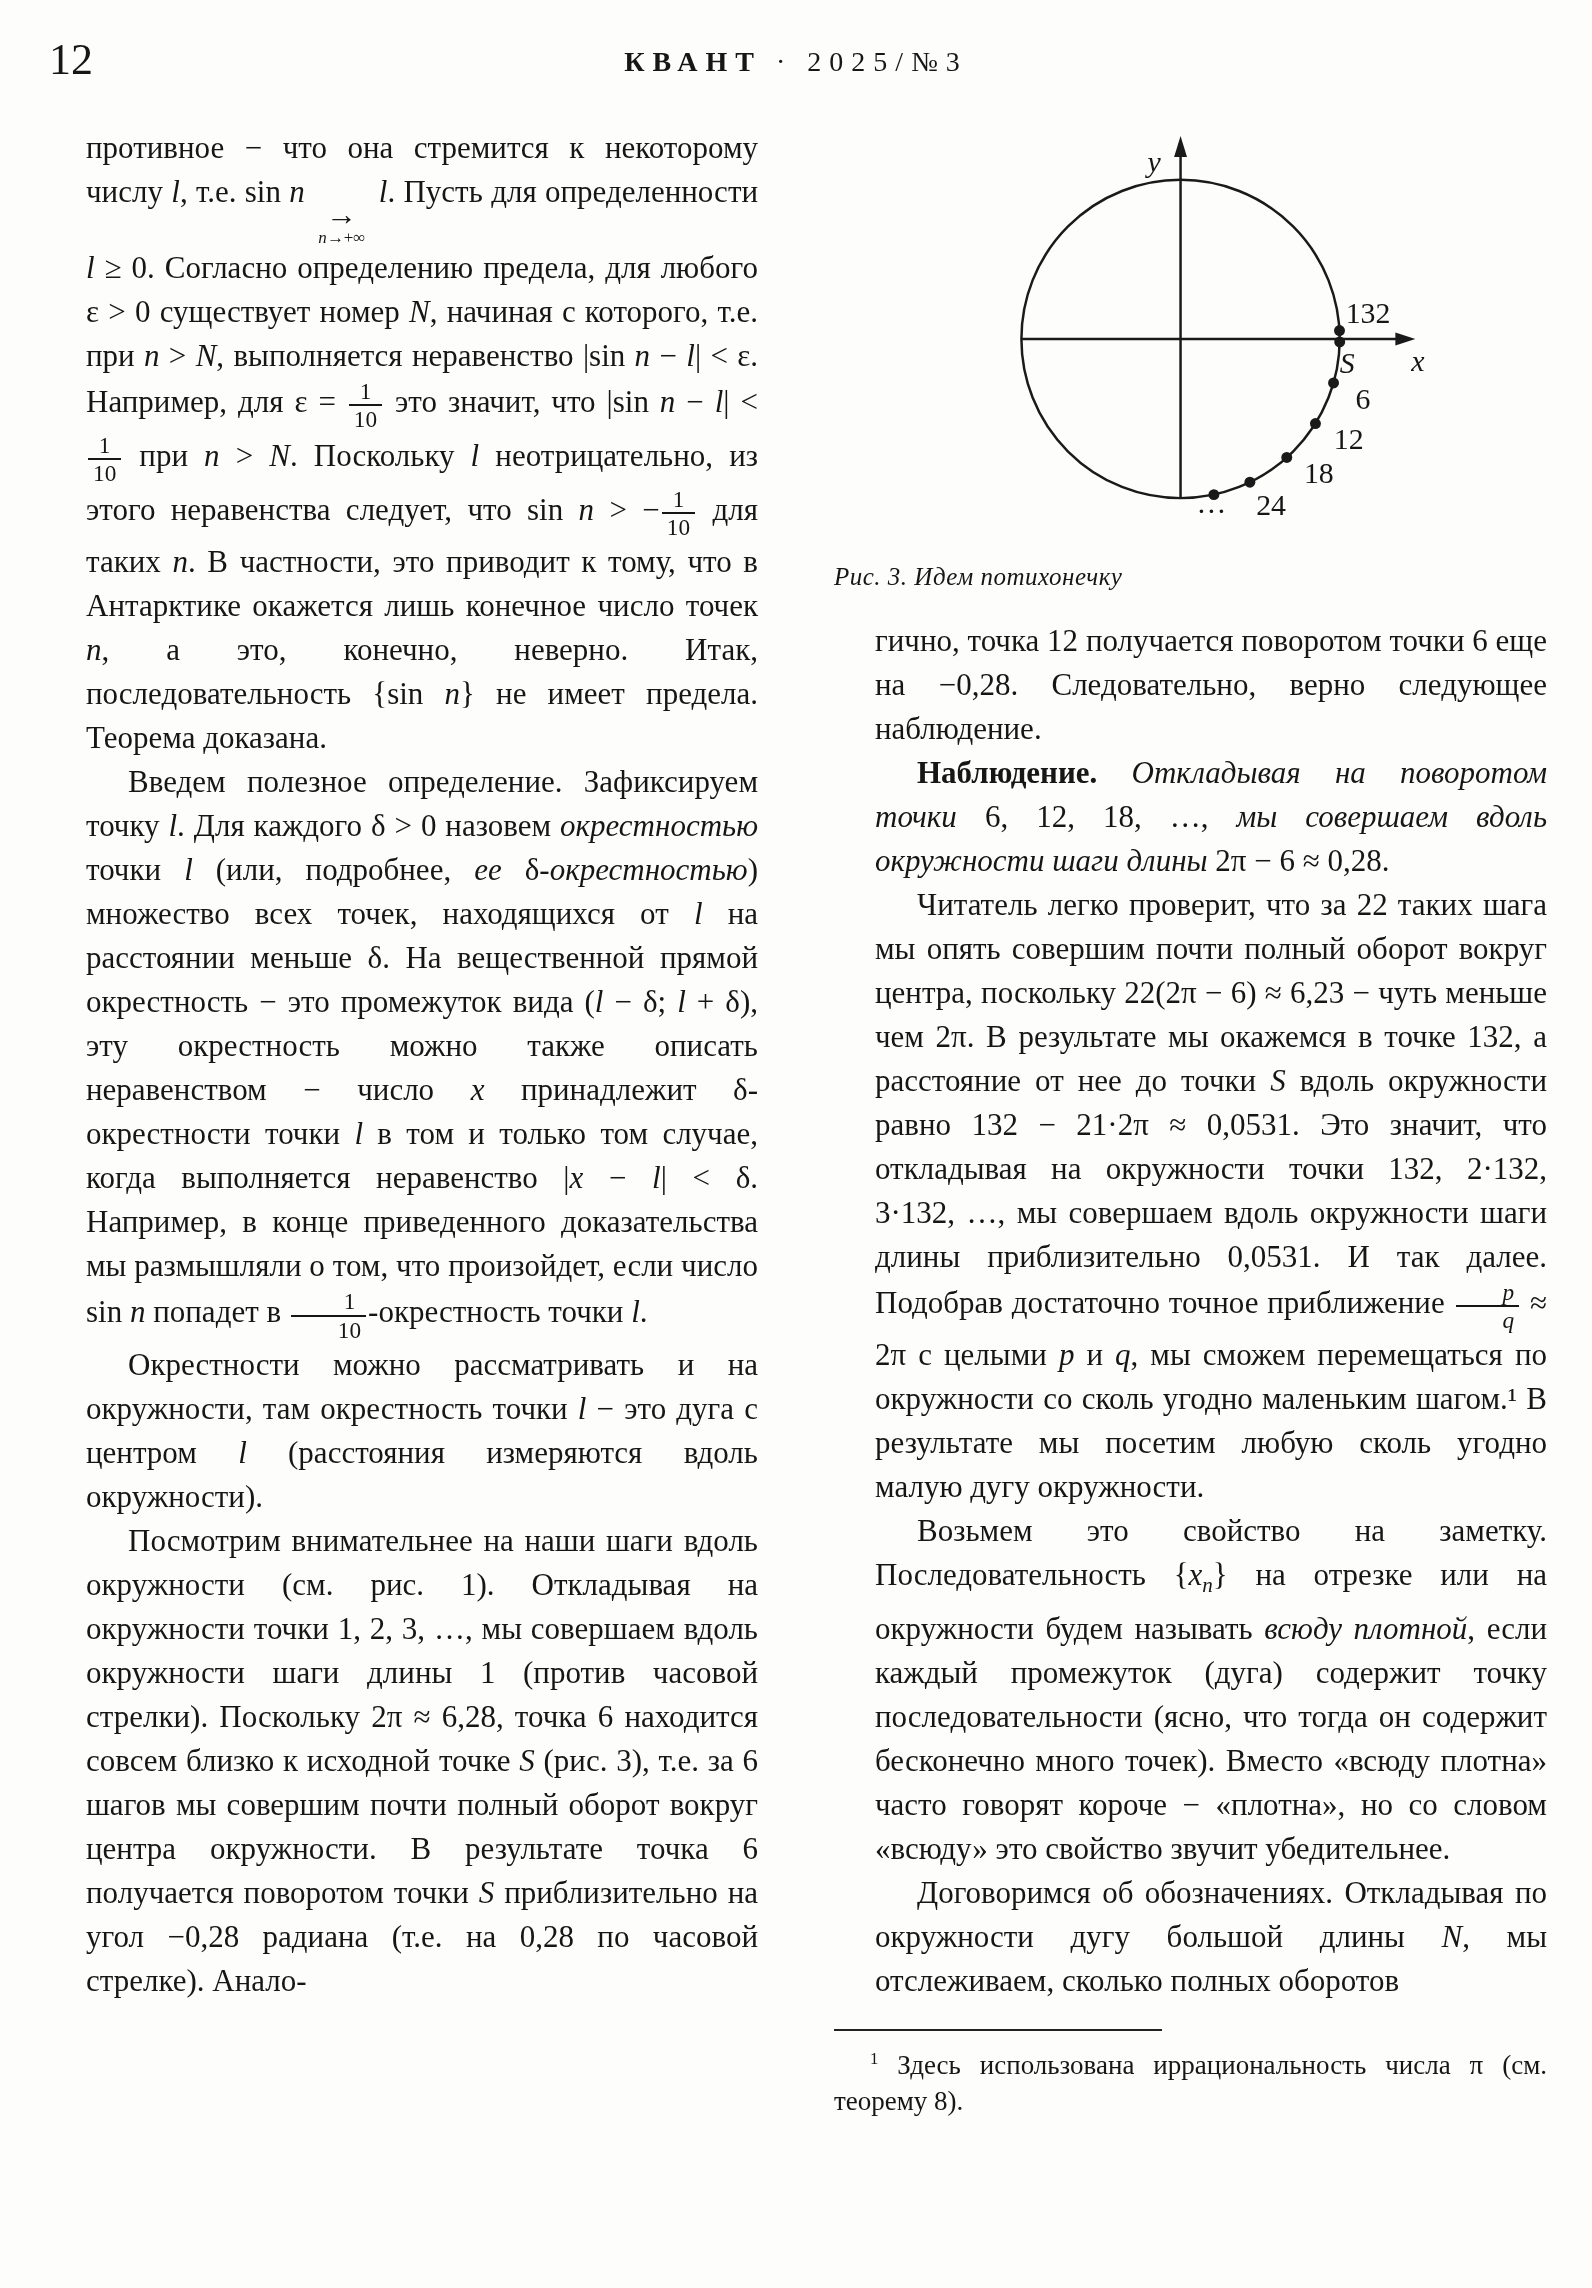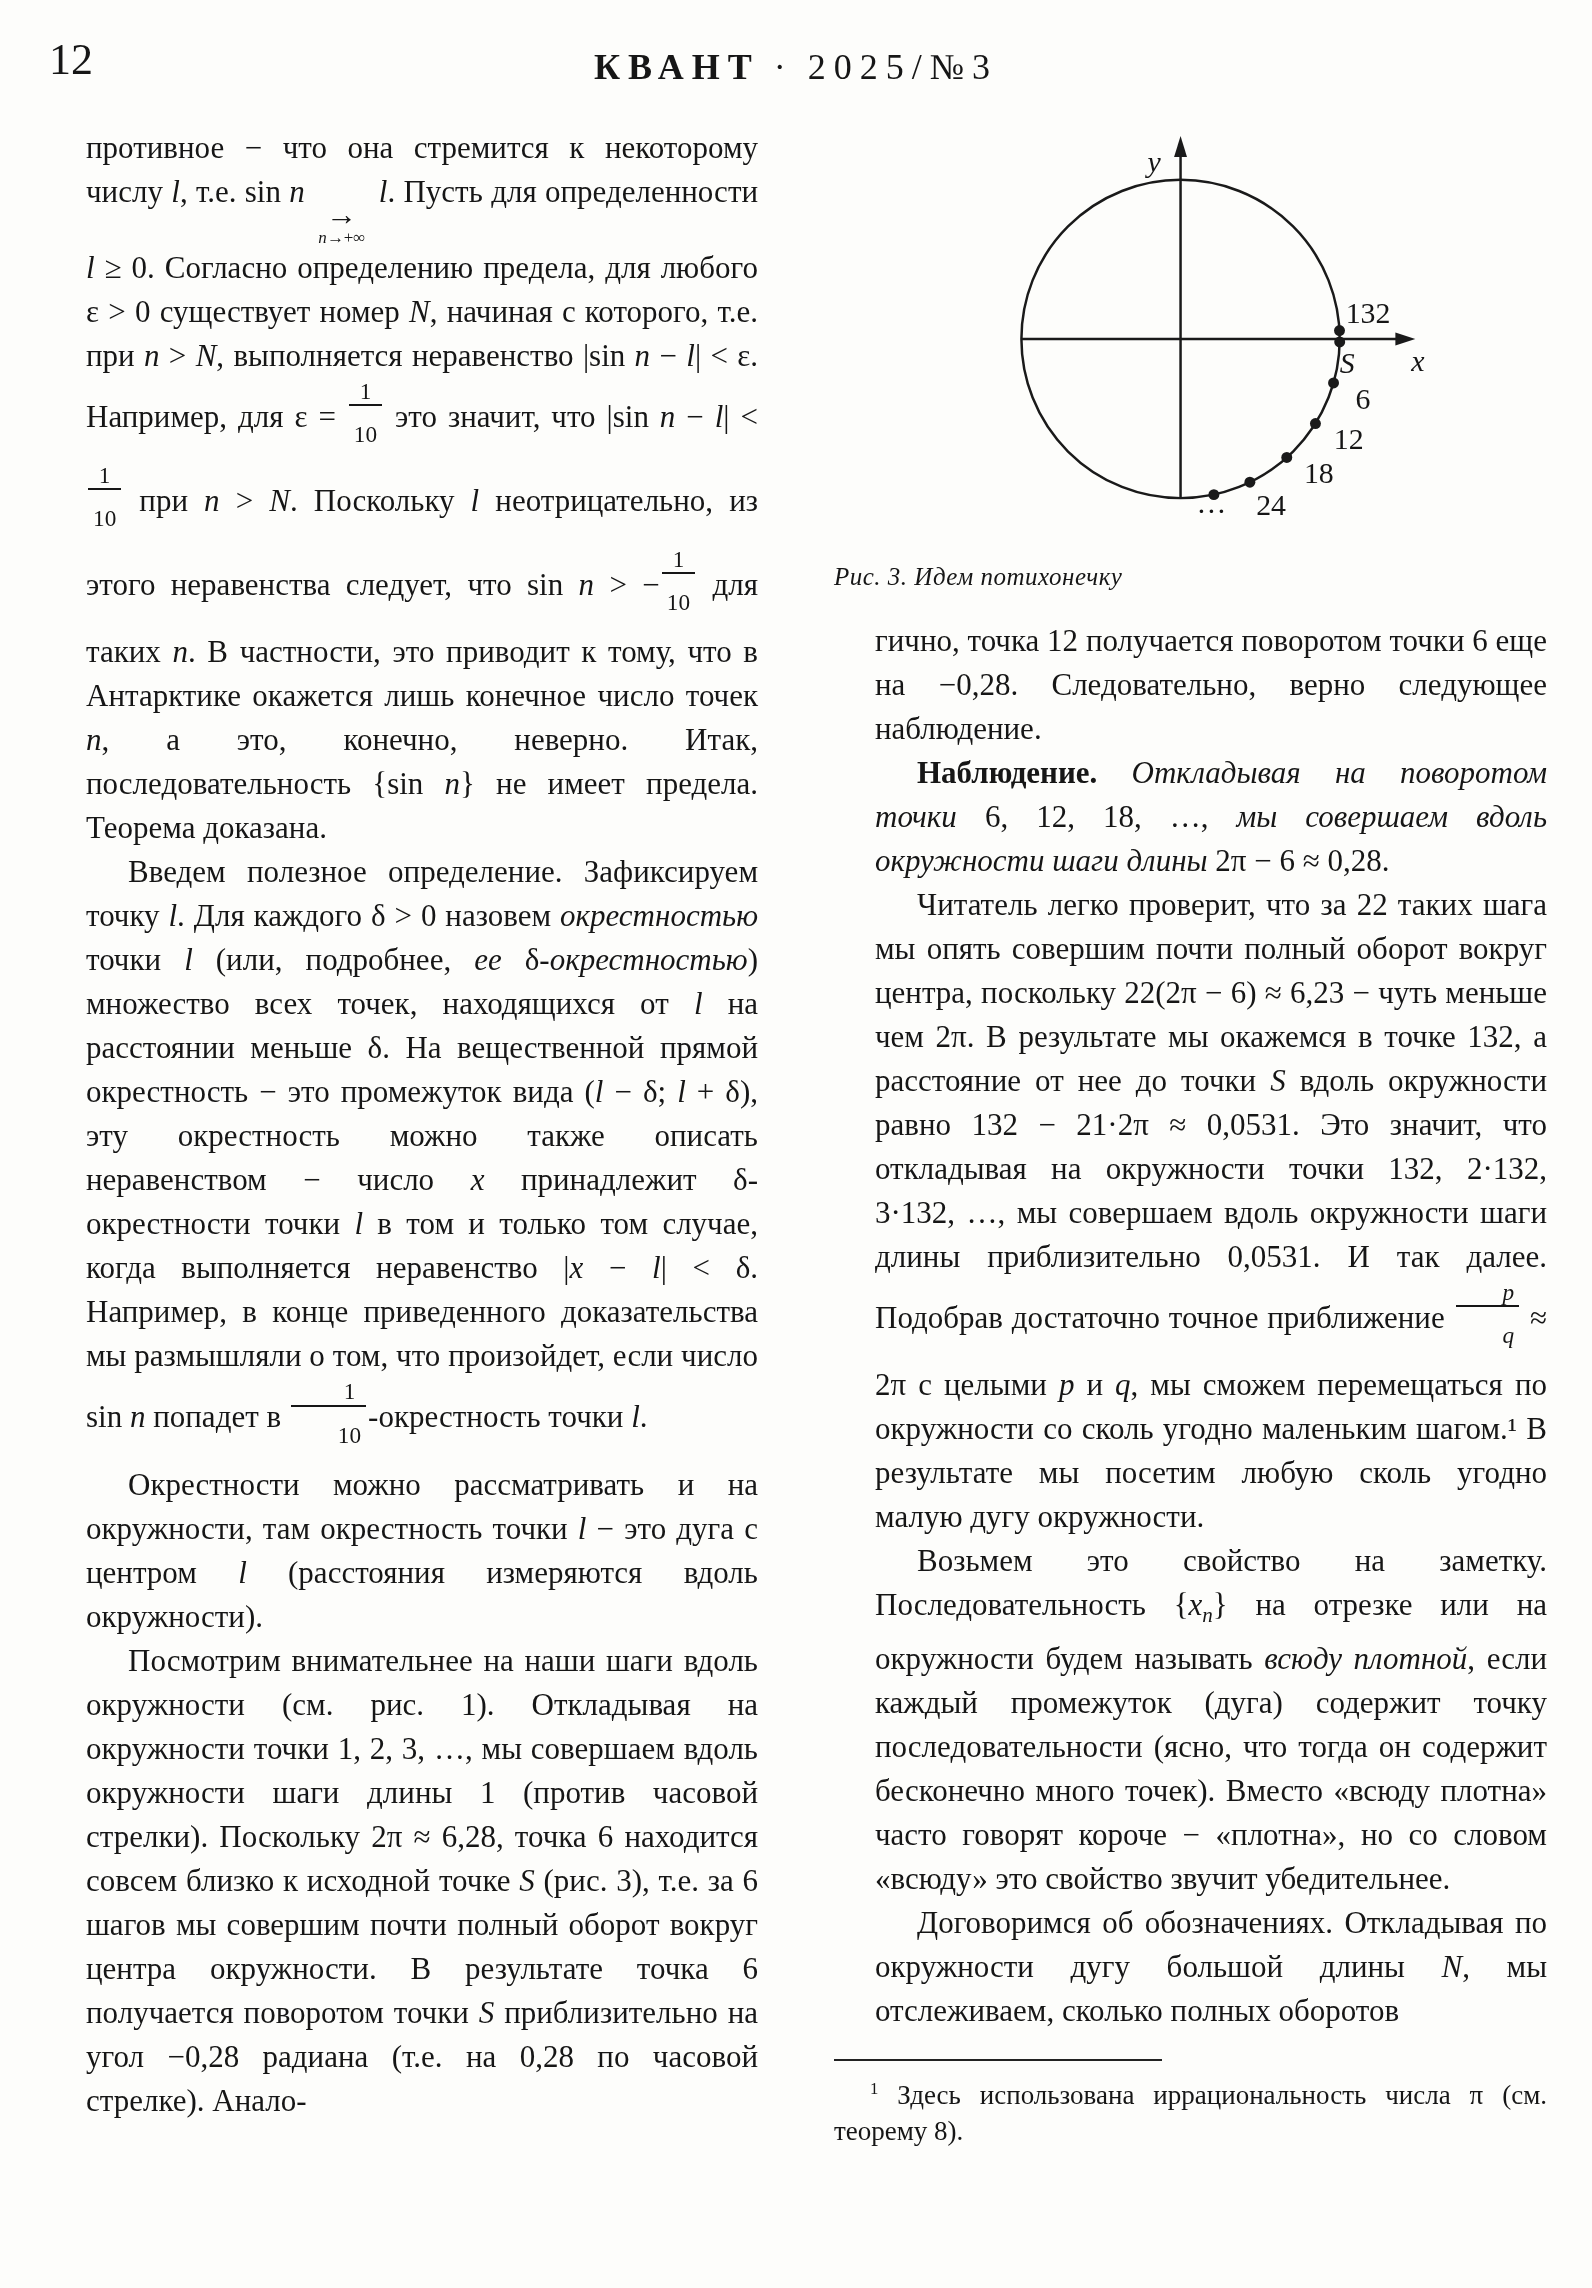--- a/index.html
+++ b/index.html
@@ -8,37 +8,37 @@
     width:1592px; height:2289px; overflow:hidden;
     font-family:"Liberation Serif","DejaVu Serif",serif;
     color:#161616;
   }
   .page { padding:34px 45px 0 45px; }
 
   
   .header { position:relative; height:66px; }
   .page-num { position:absolute; left:4px; top:0; font-size:44px; }
   .journal { position:absolute; left:0; right:0; top:12px; text-align:center;
-             font-size:36px; letter-spacing:8px; }
+             font-size:28px; letter-spacing:8px; }
   .journal .jt { font-weight:bold; }
   .journal .sep { padding:0 14px; }
 
   
   .columns { display:flex; gap:76px; margin-top:26px; }
   .col { width:713px; font-size:31px; line-height:44px; text-align:justify;
          hyphens:auto; }
   .para { text-indent:42px;margin-left:41px; }
   .para.cont { text-indent:0; }
 
   
   .frac { display:inline-flex; flex-direction:column; text-align:center;
           vertical-align:middle; font-size:0.75em; line-height:1.12;
           padding:0 2px; }
   .frac .num { border-bottom:2px solid currentColor; padding:0 5px; }
-  .frac .den { padding:15px 5px; }
+  .frac .den { padding:0 5px; }
   .underset { display:inline-flex; flex-direction:column; align-items:center;
               vertical-align:-0.75em; line-height:1; margin:0 5px; }
   .underset .usub { font-size:0.55em; margin-top:-1px; }
   sub { font-size:0.68em; }
   sup.fn-mark { font-size:0.62em; vertical-align:super; }
 
   
   .figure { margin:4px 0 20px 0; }
   .figure svg { display:block; margin:0 auto; }
   .figure text { font-family:"Liberation Serif","DejaVu Serif",serif;

